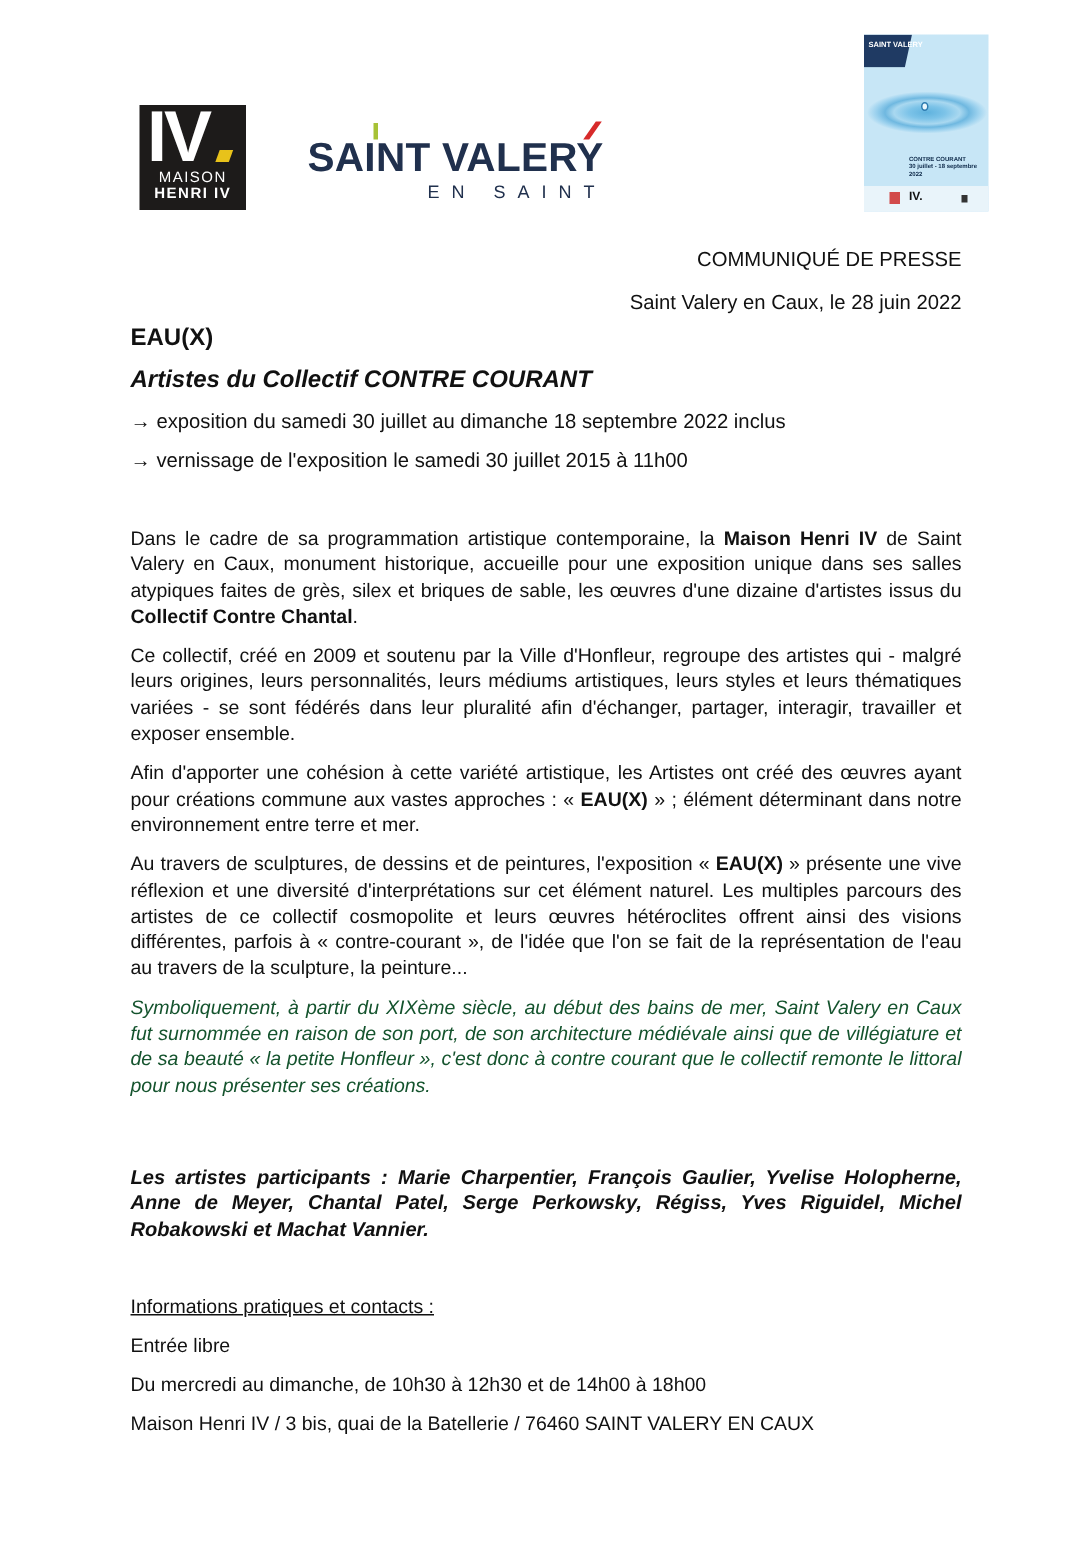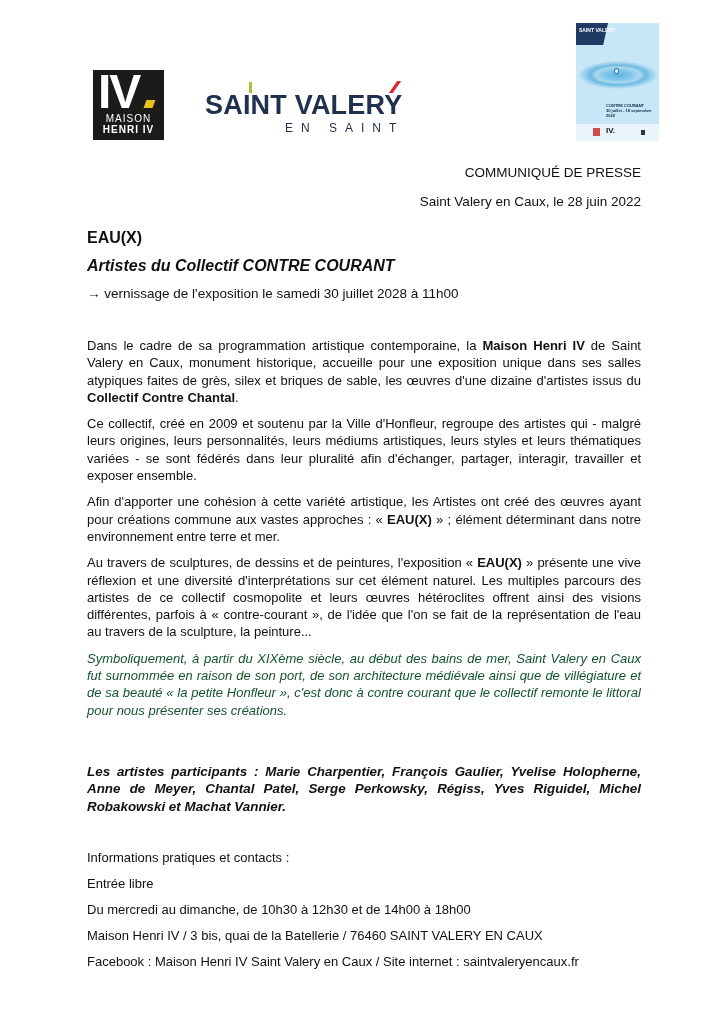--- a/index.html
+++ b/index.html
@@ -67,34 +67,34 @@
       position: absolute; left: 0; bottom: 0; width: 100%; height: 17px; background: #e9f4fa;
     }
     .poster .footer .f1 { position: absolute; left: 17px; top: 4px; width: 7px; height: 8px; background: #d24b4b; }
     .poster .footer .f2 { position: absolute; left: 30px; top: 3px; font-size: 8px; font-weight: bold; color: #111; line-height: 8px; }
     .poster .footer .f3 { position: absolute; left: 65px; top: 6px; width: 4px; height: 5px; background: #333; }
 
     
     .press { position: absolute; right: 87px; top: 165px; font-size: 13.5px; text-align: right; line-height: 16px; }
     .dateline { position: absolute; right: 87px; top: 194px; font-size: 13.5px; text-align: right; line-height: 16px; }
 
-    .main { position: absolute; left: 87px; top: 228px; width: 554px; }
+    .main { position: absolute; left: 87px; top: 216px; width: 554px; }
     .h-title { font-size: 16px; font-weight: bold; line-height: 20px; }
     .h-sub { margin-top: 8px; font-size: 16px; font-weight: bold; font-style: italic; line-height: 20px; }
     .bullet { font-size: 13.5px; line-height: 16px; }
     .bullet1 { margin-top: 9px; }
     .bullet2 { margin-top: 10px; }
 
     .para { font-size: 13px; line-height: 17.3px; text-align: justify; }
     .p1 { margin-top: 35px; }
     .p2, .p3, .p4, .p5 { margin-top: 9px; }
     .blue { color: #14532d; font-style: italic; }
     .artists { margin-top: 44px; font-weight: bold; font-style: italic; font-size: 13.4px; line-height: 17.3px; text-align: justify; }
 
-    .info-title { margin-top: 35px; font-size: 13px; line-height: 16px; }
+    .info-title { margin-top: 35px; font-size: 13px; line-height: 16px; text-decoration: underline; }
     .info-line { font-size: 13px; line-height: 16px; margin-top: 10px; }
     .link { color: #1f58b8; text-decoration: underline; }
     b { font-weight: bold; }
   </style>
 </head>
 <body>
 
 <div class="logo-henri">
   <span class="roman">IV</span>
   <span class="dot"></span>
@@ -123,32 +123,32 @@
     <span class="f3"></span>
   </div>
 </div>
 
 <div class="press">COMMUNIQUÉ DE PRESSE</div>
 <div class="dateline">Saint Valery en Caux, le 28 juin 2022</div>
 
 <div class="main">
   <div class="h-title">EAU(X)</div>
   <div class="h-sub">Artistes du Collectif CONTRE COURANT</div>
-  <div class="bullet bullet2">→ vernissage de l'exposition le samedi 30 juillet 2028 à 11h00</div>
+  <div class="bullet bullet1">→ exposition du samedi 30 juillet au dimanche 18 septembre 2022 inclus</div>
+  <div class="bullet bullet2">→ vernissage de l'exposition le samedi 30 juillet 2015 à 11h00</div>
 
   <p class="para p1"><span>Dans le cadre de sa programmation artistique contemporaine, la </span><b>Maison Henri IV</b><span> de Saint Valery en Caux, monument historique, accueille pour une exposition unique dans ses salles atypiques faites de grès, silex et briques de sable, les œuvres d'une dizaine d'artistes issus du </span><b>Collectif Contre Chantal</b><span>.</span></p>
 
   <p class="para p2">Ce collectif, créé en 2009 et soutenu par la Ville d'Honfleur, regroupe des artistes qui - malgré leurs origines, leurs personnalités, leurs médiums artistiques, leurs styles et leurs thématiques variées - se sont fédérés dans leur pluralité afin d'échanger, partager, interagir, travailler et exposer ensemble.</p>
 
   <p class="para p3"><span>Afin d'apporter une cohésion à cette variété artistique, les Artistes ont créé des œuvres ayant pour créations commune aux vastes approches : « </span><b>EAU(X)</b><span> » ; élément déterminant dans notre environnement entre terre et mer.</span></p>
 
   <p class="para p4"><span>Au travers de sculptures, de dessins et de peintures, l'exposition « </span><b>EAU(X)</b><span> » présente une vive réflexion et une diversité d'interprétations sur cet élément naturel. Les multiples parcours des artistes de ce collectif cosmopolite et leurs œuvres hétéroclites offrent ainsi des visions différentes, parfois à « contre-courant », de l'idée que l'on se fait de la représentation de l'eau au travers de la sculpture, la peinture...</span></p>
 
   <p class="para p5 blue">Symboliquement, à partir du XIXème siècle, au début des bains de mer, Saint Valery en Caux fut surnommée en raison de son port, de son architecture médiévale ainsi que de villégiature et de sa beauté « la petite Honfleur », c'est donc à contre courant que le collectif remonte le littoral pour nous présenter ses créations.</p>
 
   <p class="artists">Les artistes participants : Marie Charpentier, François Gaulier, Yvelise Holopherne, Anne de Meyer, Chantal Patel, Serge Perkowsky, Régiss, Yves Riguidel, Michel Robakowski et Machat Vannier.</p>
 
   <div class="info-title">Informations pratiques et contacts :</div>
   <div class="info-line">Entrée libre</div>
   <div class="info-line">Du mercredi au dimanche, de 10h30 à 12h30 et de 14h00 à 18h00</div>
   <div class="info-line">Maison Henri IV / 3 bis, quai de la Batellerie / 76460 SAINT VALERY EN CAUX</div>
-  <div class="info-line">Facebook : Maison Henri IV Saint Valery en Caux / Site internet : saintvaleryencaux.fr</div>
 </div>
 
 </body></html>

